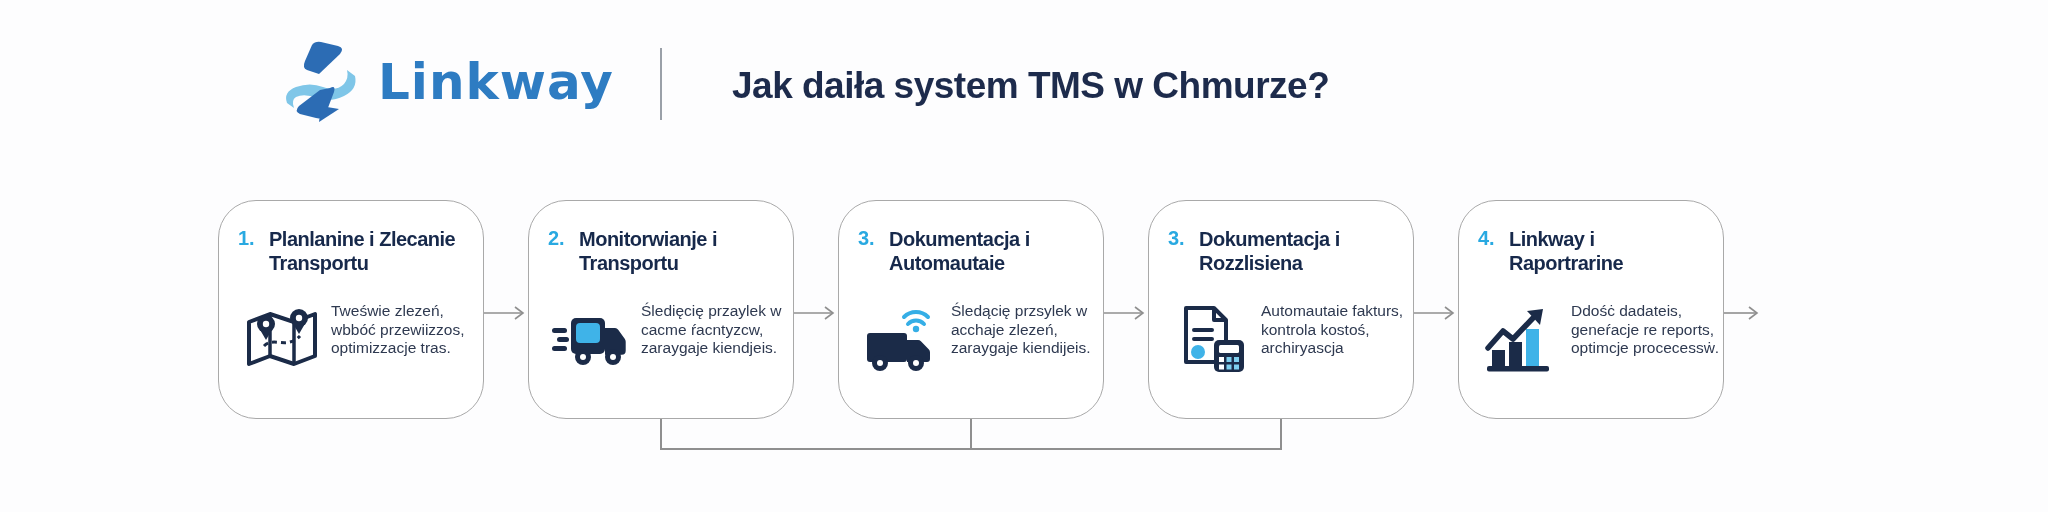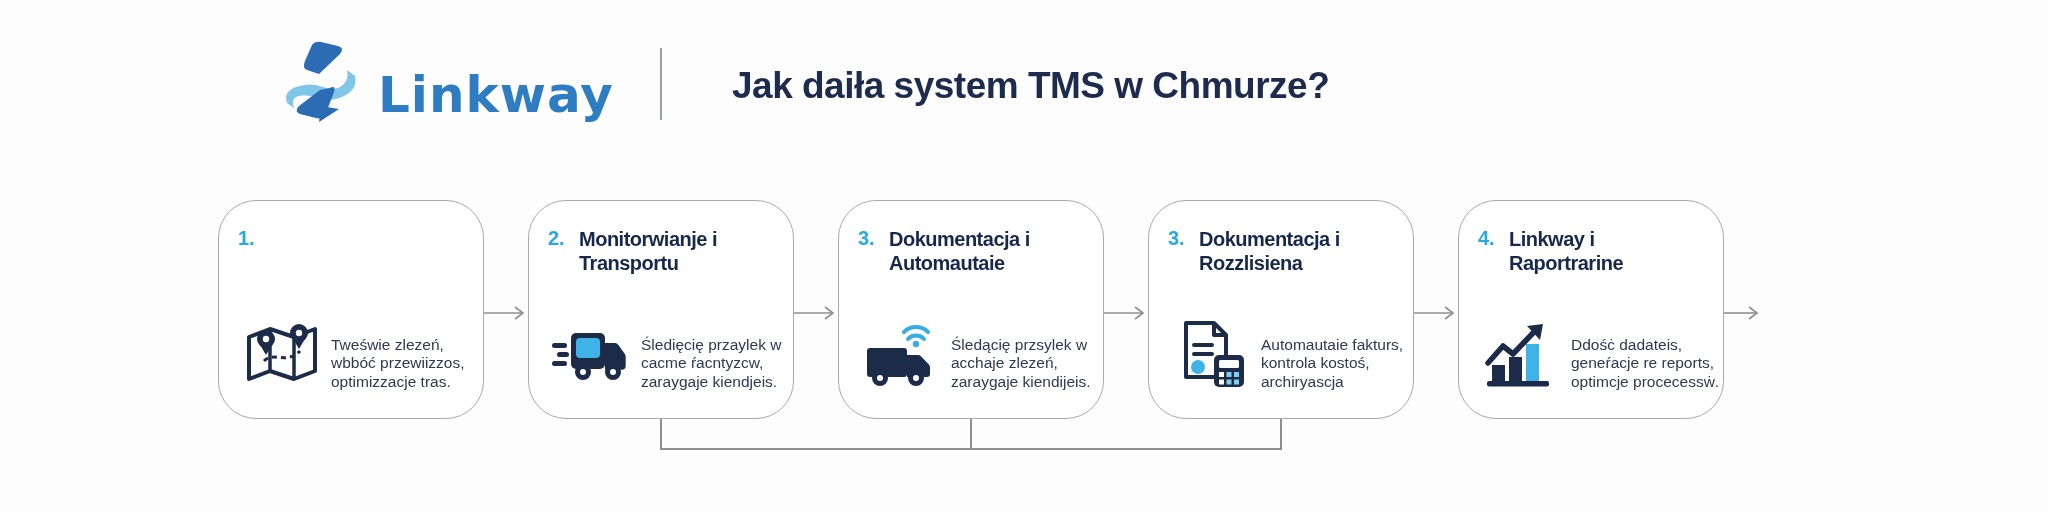--- a/index.html
+++ b/index.html
@@ -6,21 +6,21 @@
   html,body { width:2048px; height:512px; }
   body {
     position:relative;
     width:2048px; height:512px;
     background:#fdfdfe;
     font-family:"Liberation Sans", sans-serif;
     overflow:hidden;
   }
 
   
-  .logo-wrap { position:absolute; left:278px; top:40px; display:flex; align-items:flex-end; }
+  .logo-wrap { position:absolute; left:278px; top:40px; display:flex; align-items:center; }
   .logo-mark { width:82px; height:84px; }
   .brand {
     margin-left:18px;
     font-family:"DejaVu Sans", sans-serif;
     font-weight:bold;
     font-size:50px;
     letter-spacing:1px;
     color:#2e7cc2;
   }
   .header-divider {
@@ -55,22 +55,22 @@
     color:#29a9e1;
   }
   .step-title {
     font-size:20px; font-weight:bold;
     letter-spacing:-0.5px;
     color:#17294b;
     line-height:24px;
     width:208px;
   }
   .card-body {
-    position:absolute; left:22px; top:116px;
-    display:flex; align-items:flex-end;
+    position:absolute; left:22px; top:101px;
+    display:flex; align-items:flex-start;
   }
   .icon-box { width:82px; height:74px; flex:0 0 82px; display:flex; align-items:center; justify-content:center; }
   .step-desc {
     margin-left:8px;
     width:150px;
     font-size:15.5px;
     line-height:18.5px;
     color:#2e3950;
   }
 
@@ -97,20 +97,21 @@
 
 <div class="header-divider"></div>
 
 <h1 class="page-title">Jak daiła system TMS w Chmurze?</h1>
 
 <div class="cards">
 
   <div class="card">
     <div class="card-head">
       <span class="step-number">1.</span>
+      <div class="step-title">Planlanine i Zlecanie Transportu</div>
     </div>
     <div class="card-body">
       <div class="icon-box">
         <svg width="80" height="70" viewBox="0 0 80 70">
           <path d="M7,18 L28,10 L52,18 L73,10 L73,52 L52,60 L28,52 L7,60 Z" fill="none" stroke="#1b2b48" stroke-width="4" stroke-linejoin="round"></path>
           <path d="M28,10 V52 M52,18 V60" stroke="#1b2b48" stroke-width="3.5"></path>
           <path d="M22,42 C32,32 44,46 58,32" fill="none" stroke="#1b2b48" stroke-width="3" stroke-dasharray="5 4"></path>
           <circle cx="24" cy="20" r="9" fill="#1b2b48"></circle>
           <path d="M24,36 L17,24 L31,24 Z" fill="#1b2b48"></path>
           <circle cx="24" cy="20" r="3.2" fill="#ffffff"></circle>

